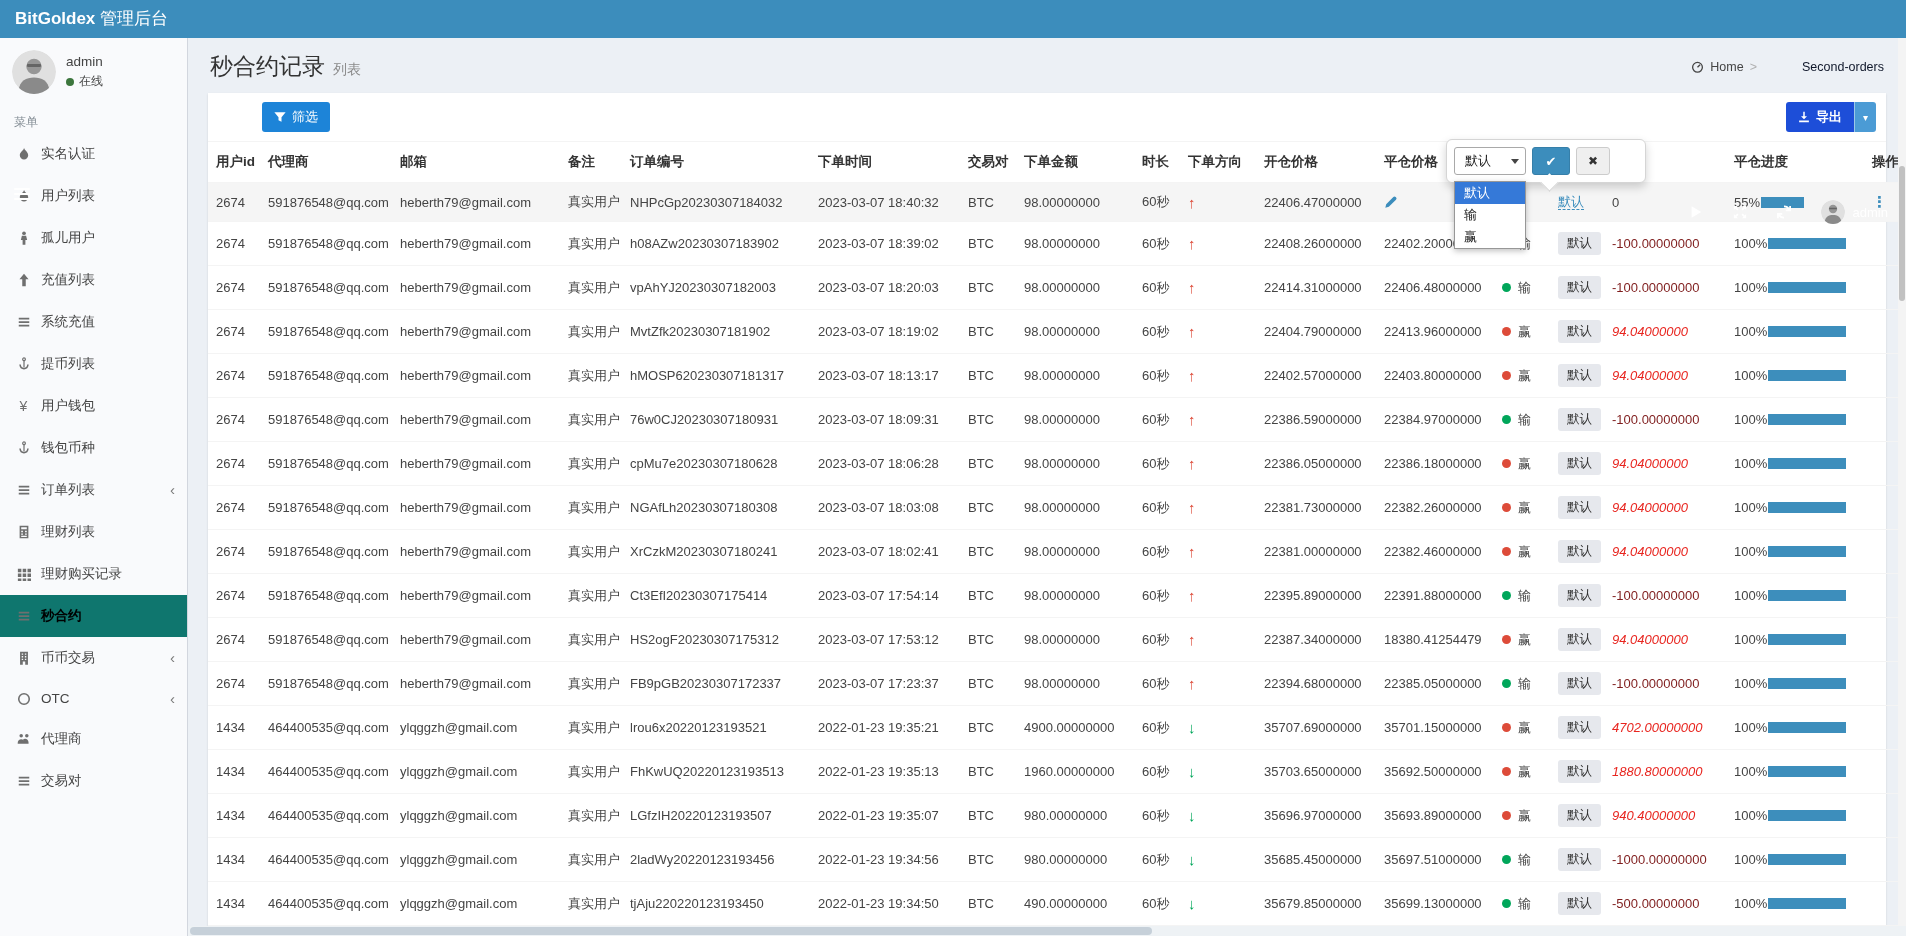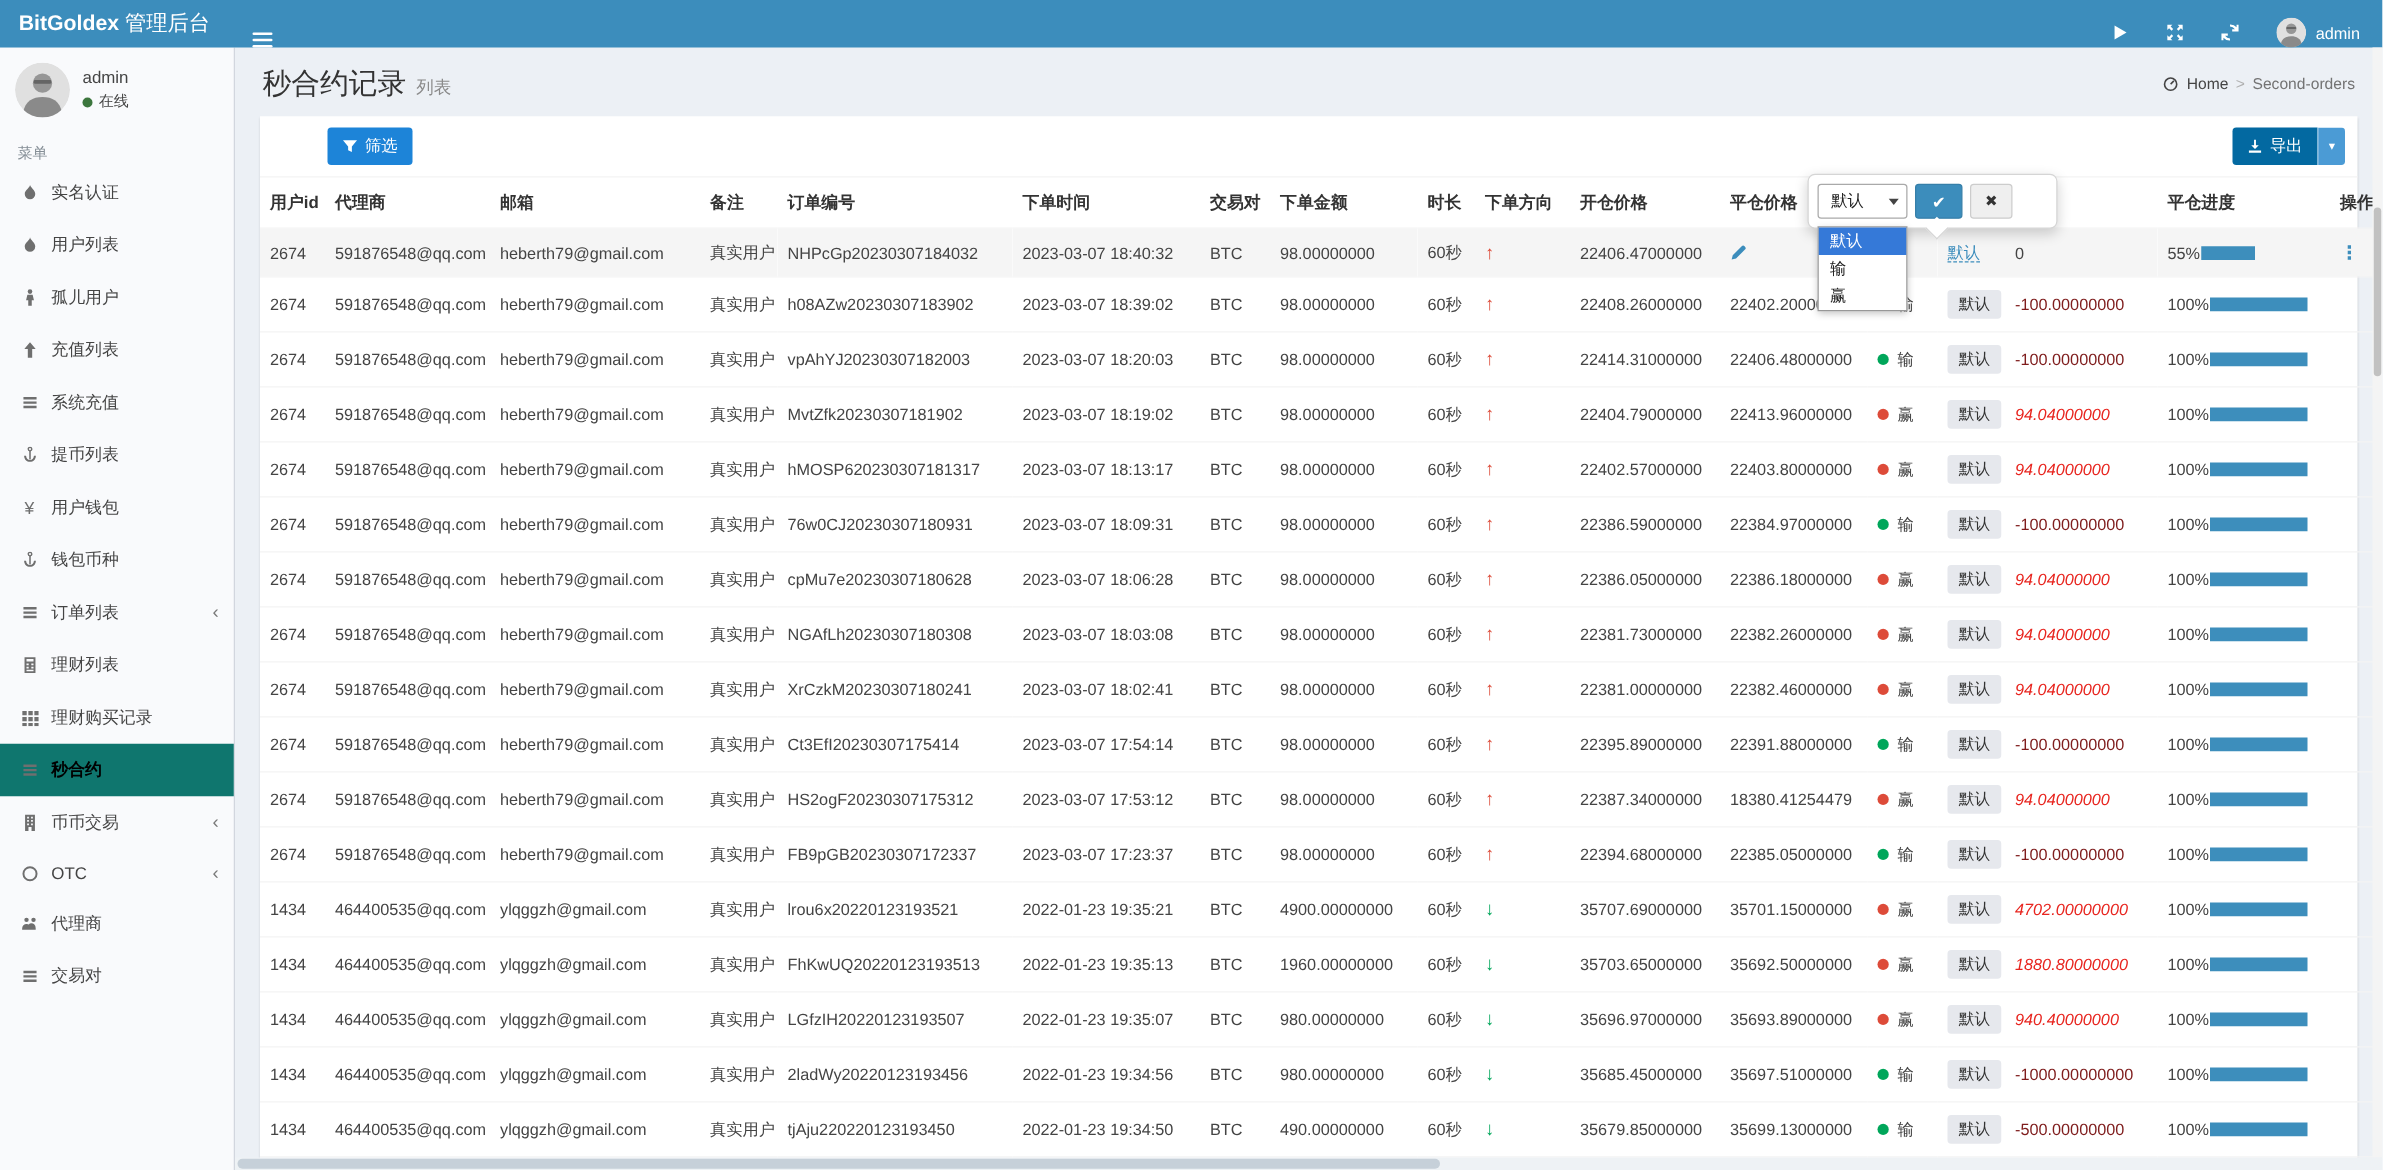--- a/index.html
+++ b/index.html
@@ -2,21 +2,21 @@
 <html><head>
 <meta charset="utf-8">
 <style>
   html,body{margin:0;padding:0;}
   body{
     width:1906px;height:936px;overflow:hidden;position:relative;
     font-family:"Liberation Sans","DejaVu Sans",sans-serif;
     background:#ecf0f5;color:#333;
   }
   
-  .navbar{position:absolute;top:0;left:0;right:0;height:38px;background:#3c8dbc;z-index:30;display:flex;align-items:flex-end;}
+  .navbar{position:absolute;top:0;left:0;right:0;height:38px;background:#3c8dbc;z-index:30;display:flex;align-items:flex-start;flex-direction:column;}
   .brand{width:188px;flex:0 0 188px;color:#fff;font-size:17px;line-height:38px;padding-left:15px;box-sizing:border-box;white-space:nowrap;}
   .brand b{font-weight:bold;}
   .hamburger{width:44px;display:flex;flex-direction:column;justify-content:center;align-items:center;gap:3px;cursor:pointer;}
   .hamburger i{display:block;width:16px;height:2px;background:#fff;border-radius:1px;}
   .nav-right{margin-left:auto;display:flex;align-items:center;gap:30px;padding-right:18px;}
   .nav-ic{color:#fff;display:inline-flex;align-items:center;cursor:pointer;}
   .nav-ic svg{width:14px;height:14px;fill:#fff;}
   .nav-user{display:flex;align-items:center;gap:8px;color:#fff;font-size:13px;cursor:pointer;}
   .avatar-sm{width:24px;height:24px;border-radius:50%;overflow:hidden;display:inline-block;}
   .avatar-sm svg,.avatar-lg svg{width:100%;height:100%;display:block;}
@@ -36,29 +36,29 @@
   .sb-icon .yen{font-size:14px;color:#6f6f6f;line-height:1;}
   .sb-chevron{margin-left:auto;color:#7a7a7a;font-size:15px;line-height:10px;}
   
   .main{position:absolute;left:188px;top:38px;right:0;bottom:0;overflow:hidden;}
   .content-header{display:flex;align-items:center;justify-content:space-between;padding:13px 22px 11px 22px;}
   .page-title{font-size:23px;color:#333;font-weight:normal;}
   .page-sub{font-size:14px;color:#8a8a8a;margin-left:8px;}
   .breadcrumb{font-size:12.5px;color:#444;display:flex;align-items:center;gap:6px;}
   .breadcrumb svg{width:13px;height:13px;fill:none;stroke:#444;}
   .crumb-sep{color:#b0b0b0;}
-  .crumb-current{color:#737373;}
+  .crumb-current{color:#0f172a;margin-left:39px;}
   
   .box{position:relative;margin:0 20px;background:#fff;box-shadow:0 1px 2px rgba(0,0,0,.12);min-height:800px;}
   .box-toolbar{padding:9px 10px;border-bottom:1px solid #f4f4f4;position:relative;height:30px;}
   .btn{display:inline-flex;align-items:center;gap:6px;border:none;border-radius:3px;color:#fff;font-size:13px;padding:6px 12px;cursor:pointer;font-family:inherit;}
   .btn svg{width:12px;height:12px;fill:#fff;}
   .btn-filter{background:#1d84d8;margin-left:44px;}
   .btn-export-group{position:absolute;right:10px;top:9px;display:flex;}
-  .btn-export{background:#0369a1;border-radius:3px 0 0 3px;}
+  .btn-export{background:#1d4ed8;border-radius:3px 0 0 3px;font-weight:bold;}
   .btn-export-caret{background:#4b9bd5;border-radius:0 3px 3px 0;border-left:1px solid rgba(255,255,255,.45);padding:6px 8px;color:#fff;font-size:10px;display:flex;align-items:center;cursor:pointer;}
   
   table.grid{width:100%;border-collapse:collapse;table-layout:fixed;font-size:13px;}
   .grid th{font-weight:bold;color:#333;text-align:left;padding:11px 8px;border-bottom:1px solid #f4f4f4;font-size:13.5px;white-space:nowrap;overflow:hidden;}
   .grid td{padding:10px 8px;border-bottom:1px solid #f4f4f4;color:#444;white-space:nowrap;overflow:hidden;height:17px;}
   .grid tr.hl td{background:#f5f5f5;}
   .dir{font-weight:bold;font-size:15px;}
   .dir.up{color:#dd4b39;}
   .dir.down{color:#00a65a;}
   .dot{display:inline-block;width:9px;height:9px;border-radius:50%;margin-right:7px;vertical-align:0px;}

